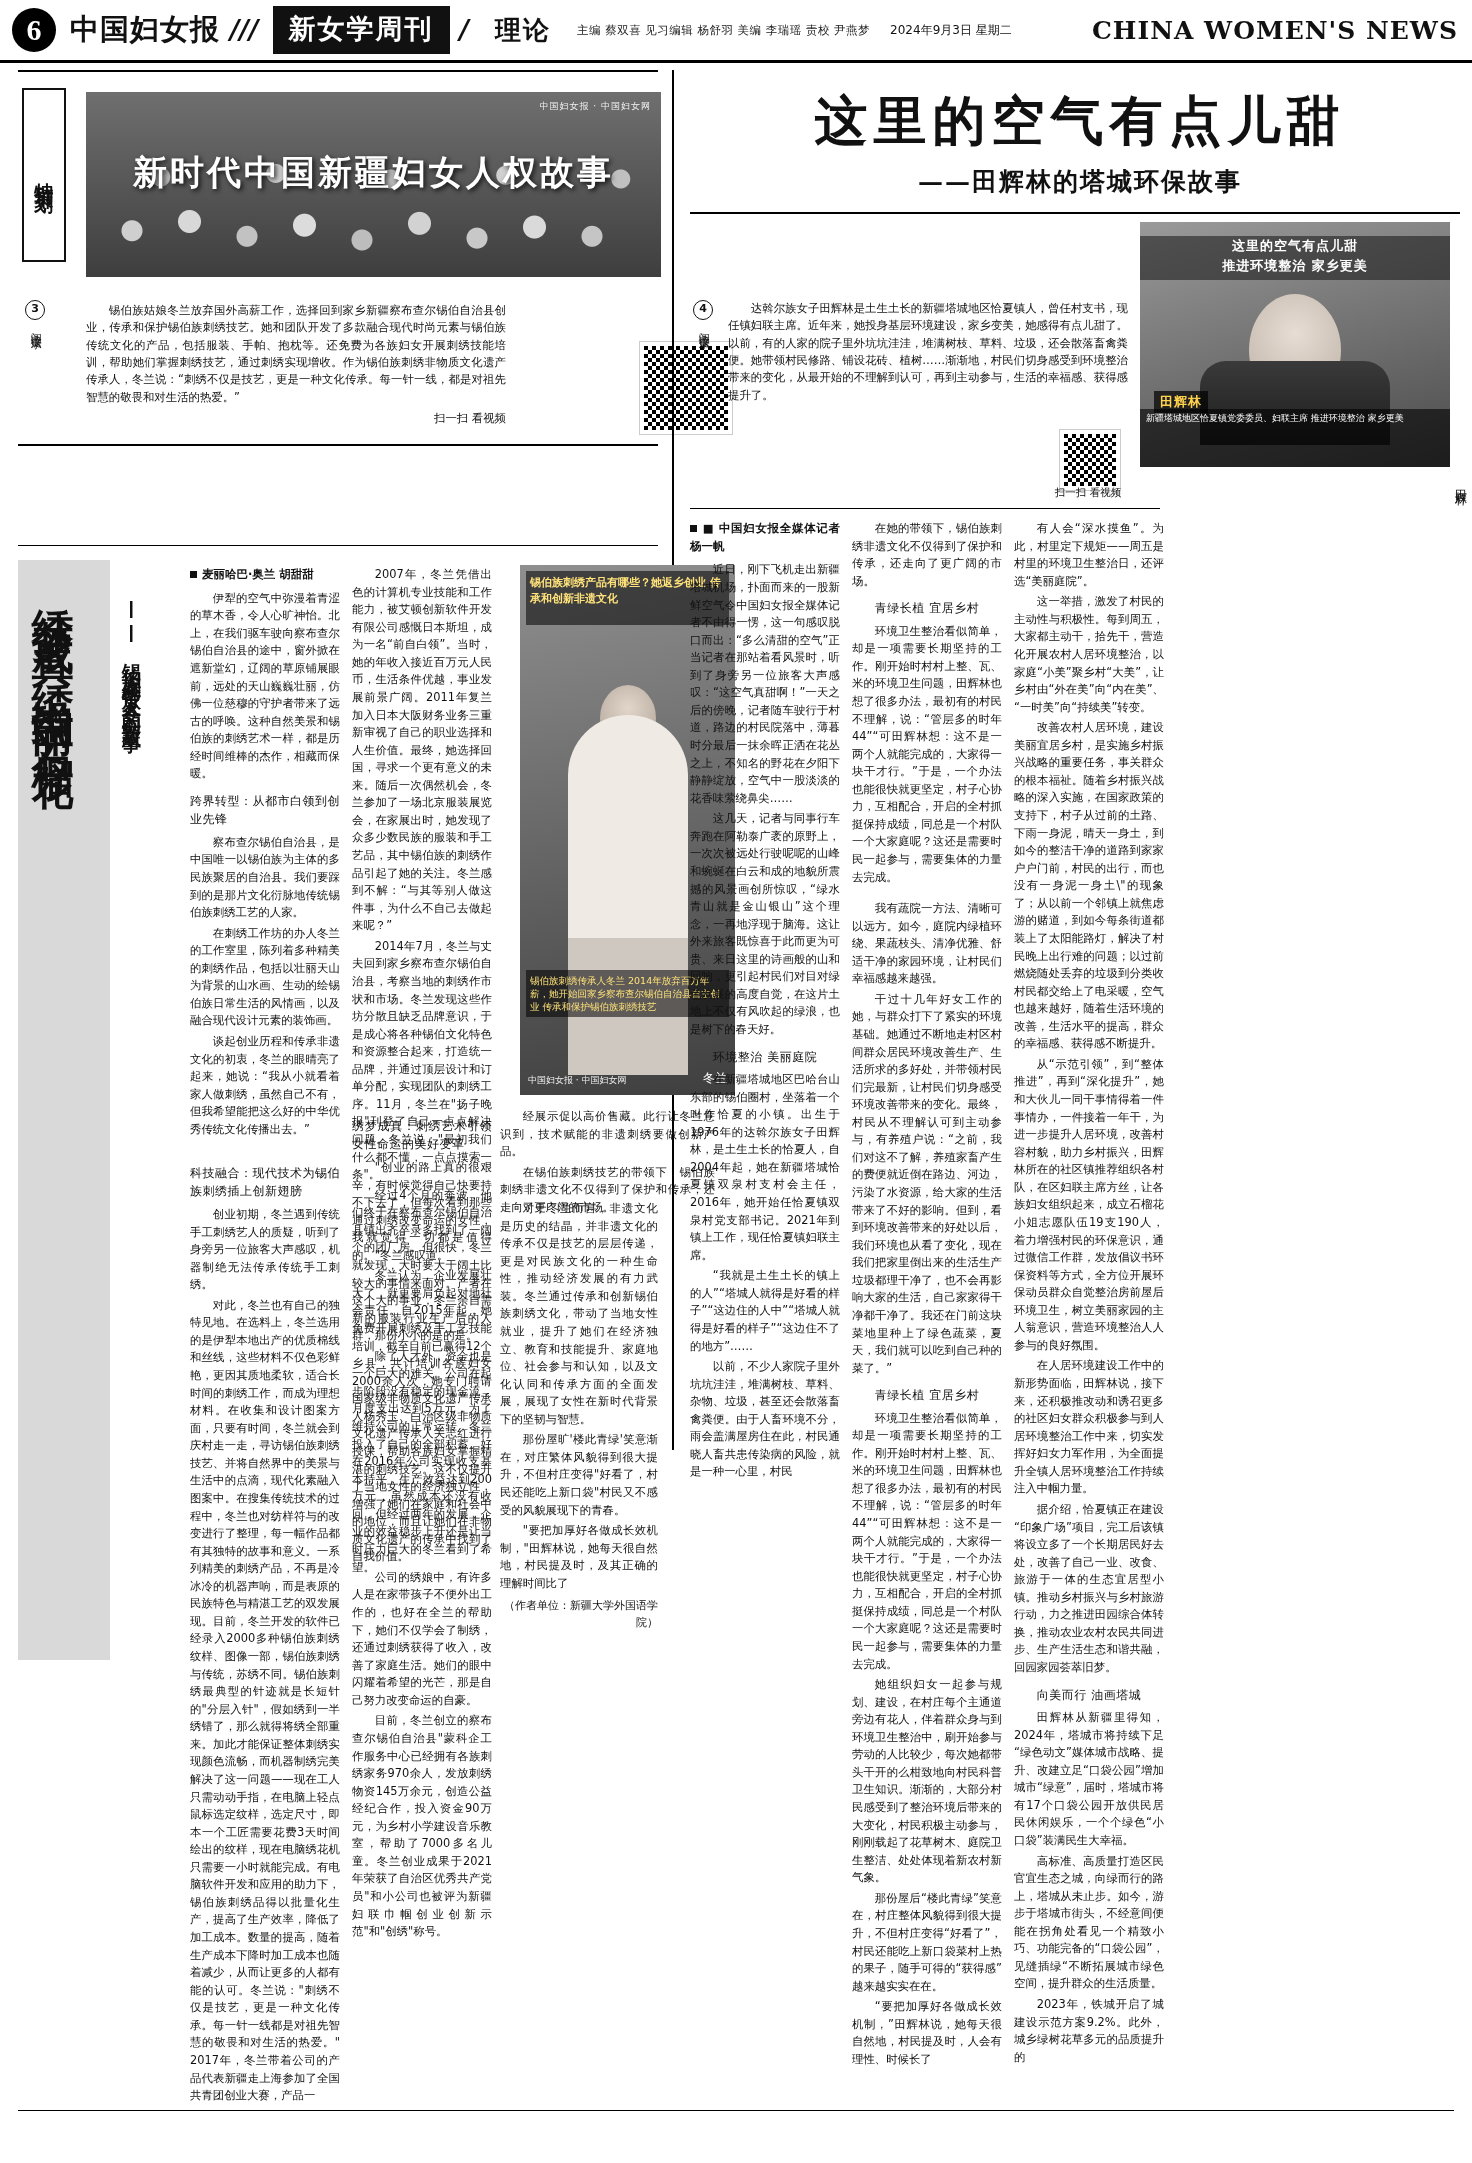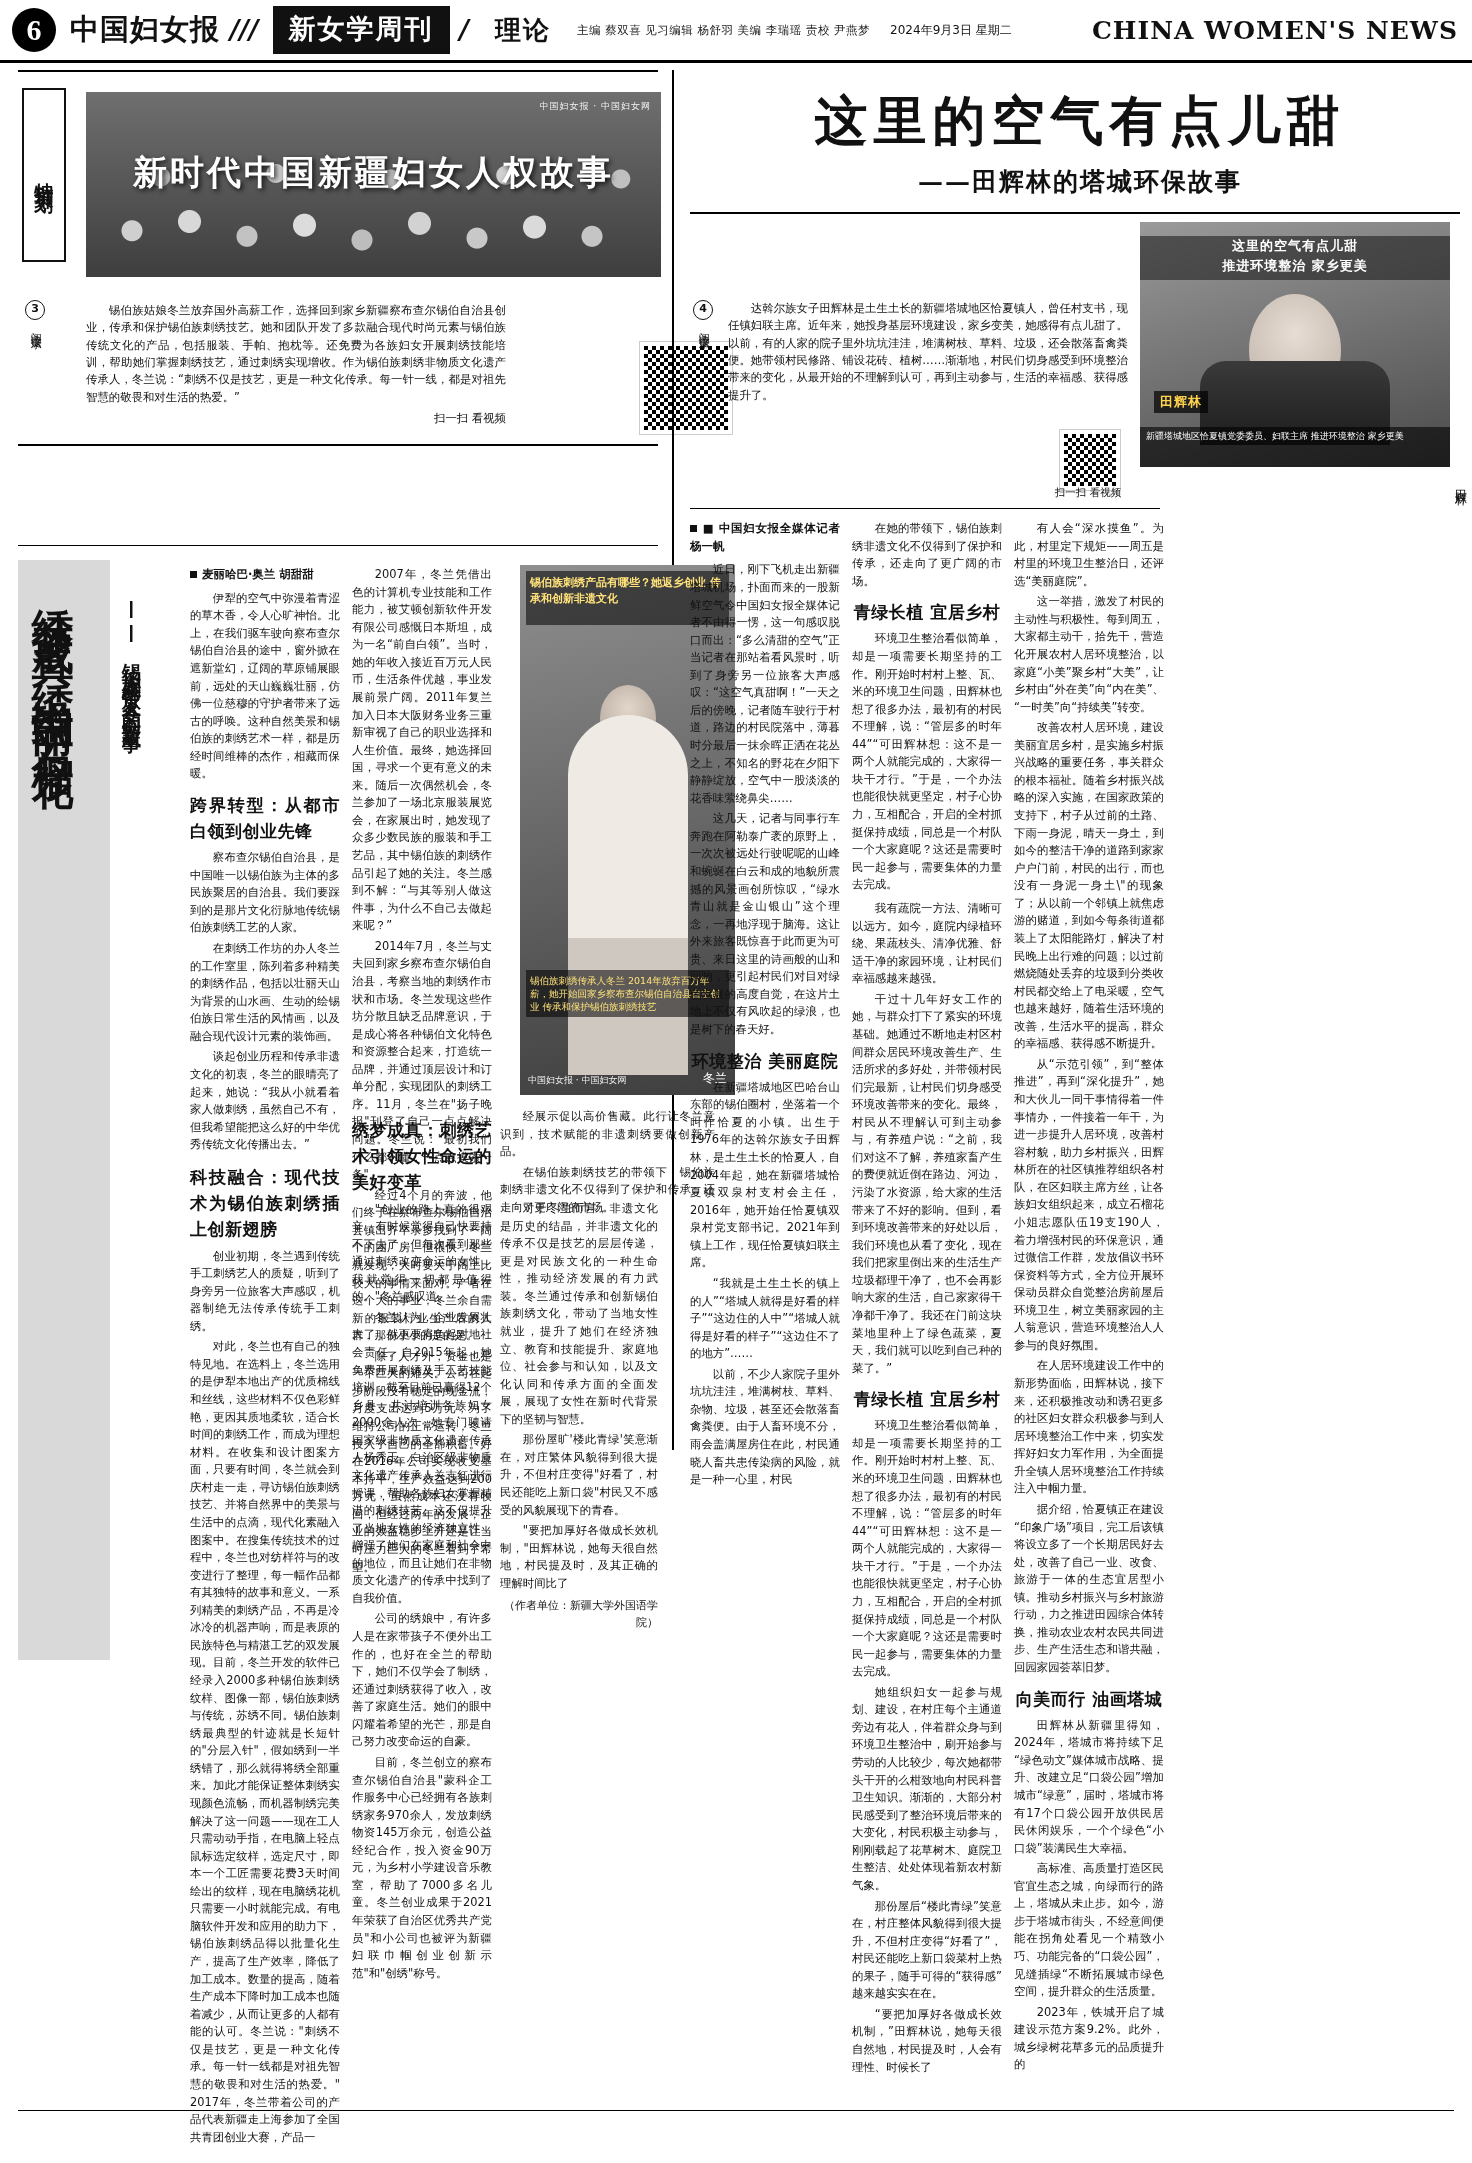--- a/index.html
+++ b/index.html
@@ -182,21 +182,21 @@
     position:absolute;left:50%;bottom:22px;transform:translateX(-50%);
     width:190px;height:84px;border-radius:26px 26px 0 0;
     background:linear-gradient(180deg,#3a3a3a,#1d1d1d);
   }
   .portrait .namebox{
     position:absolute;left:14px;bottom:54px;
     background:rgba(0,0,0,.7);color:#ffd34d;font-size:13px;font-weight:bold;
     padding:2px 6px;letter-spacing:1px;
   }
   .portrait .lowerbar{
-    position:absolute;left:0;right:0;bottom:0;height:40px;
+    position:absolute;left:0;right:0;bottom:0;height:58px;
     background:rgba(0,0,0,.6);color:#fff;font-size:9px;line-height:12px;
     padding:3px 6px;box-sizing:border-box;
   }
   .portrait-caption{
     position:absolute;left:1452px;top:480px;
     writing-mode:vertical-rl;font-size:12px;letter-spacing:2px;
   }
   
   .vtitle-wrap{
     position:absolute;left:18px;top:560px;width:92px;height:1100px;
@@ -249,21 +249,21 @@
   .photo-sign{
     position:absolute;right:8px;bottom:8px;color:#fff;font-size:12px;
   }
   
   .tcol{
     position:absolute;
     font-size:11.4px;line-height:1.54;text-align:justify;color:#111;
   }
   .tcol p{margin:0 0 3px 0;text-indent:2em;}
   .tcol h4{
-    font-size:17px;margin:9px 0 5px 0;font-weight:bold;text-indent:0;
+    font-size:12px;margin:9px 0 5px 0;font-weight:normal;text-indent:0;
     letter-spacing:.5px;
   }
   .byline{
     font-size:11.5px;font-weight:bold;margin-bottom:6px;text-indent:0;
   }
   .byline .sq{display:inline-block;width:7px;height:7px;background:#111;margin-right:5px;}
   .endnote{
     font-size:11px;text-align:right;margin-top:6px;text-indent:0;
   }
   

